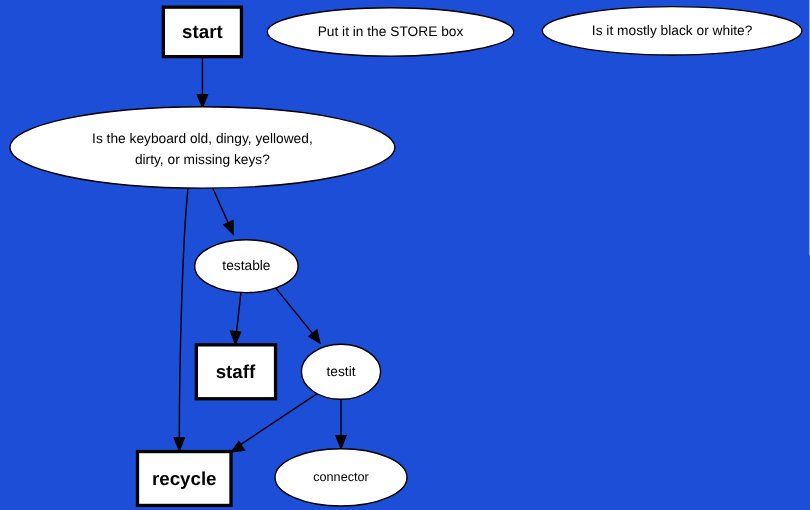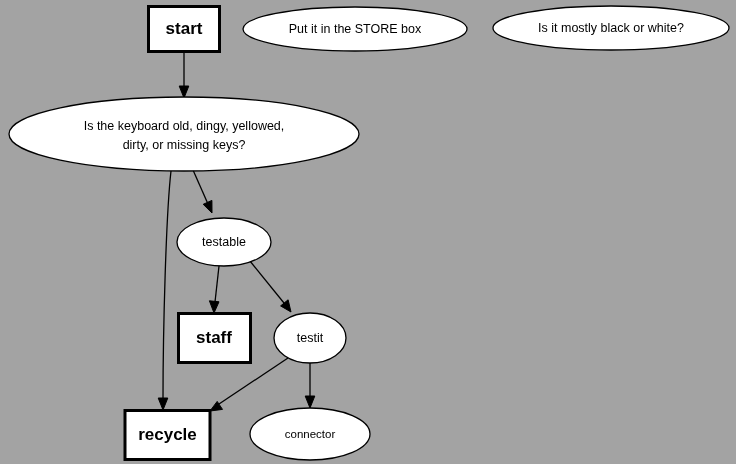--- a/index.html
+++ b/index.html
@@ -10,21 +10,21 @@
   body {
     width: 736px;
     height: 464px;
     font-family: "Liberation Sans", sans-serif;
     overflow: hidden;
   }
   #canvas-wrap {
     position: relative;
     width: 736px;
     height: 464px;
-    background: #a3a3a3;
+    background: #1d4ed8;
   }
   svg#flow {
     display: block;
     width: 736px;
     height: 464px;
   }
   .node-shape-box {
     fill: #ffffff;
     stroke: #000000;
     stroke-width: 3;

